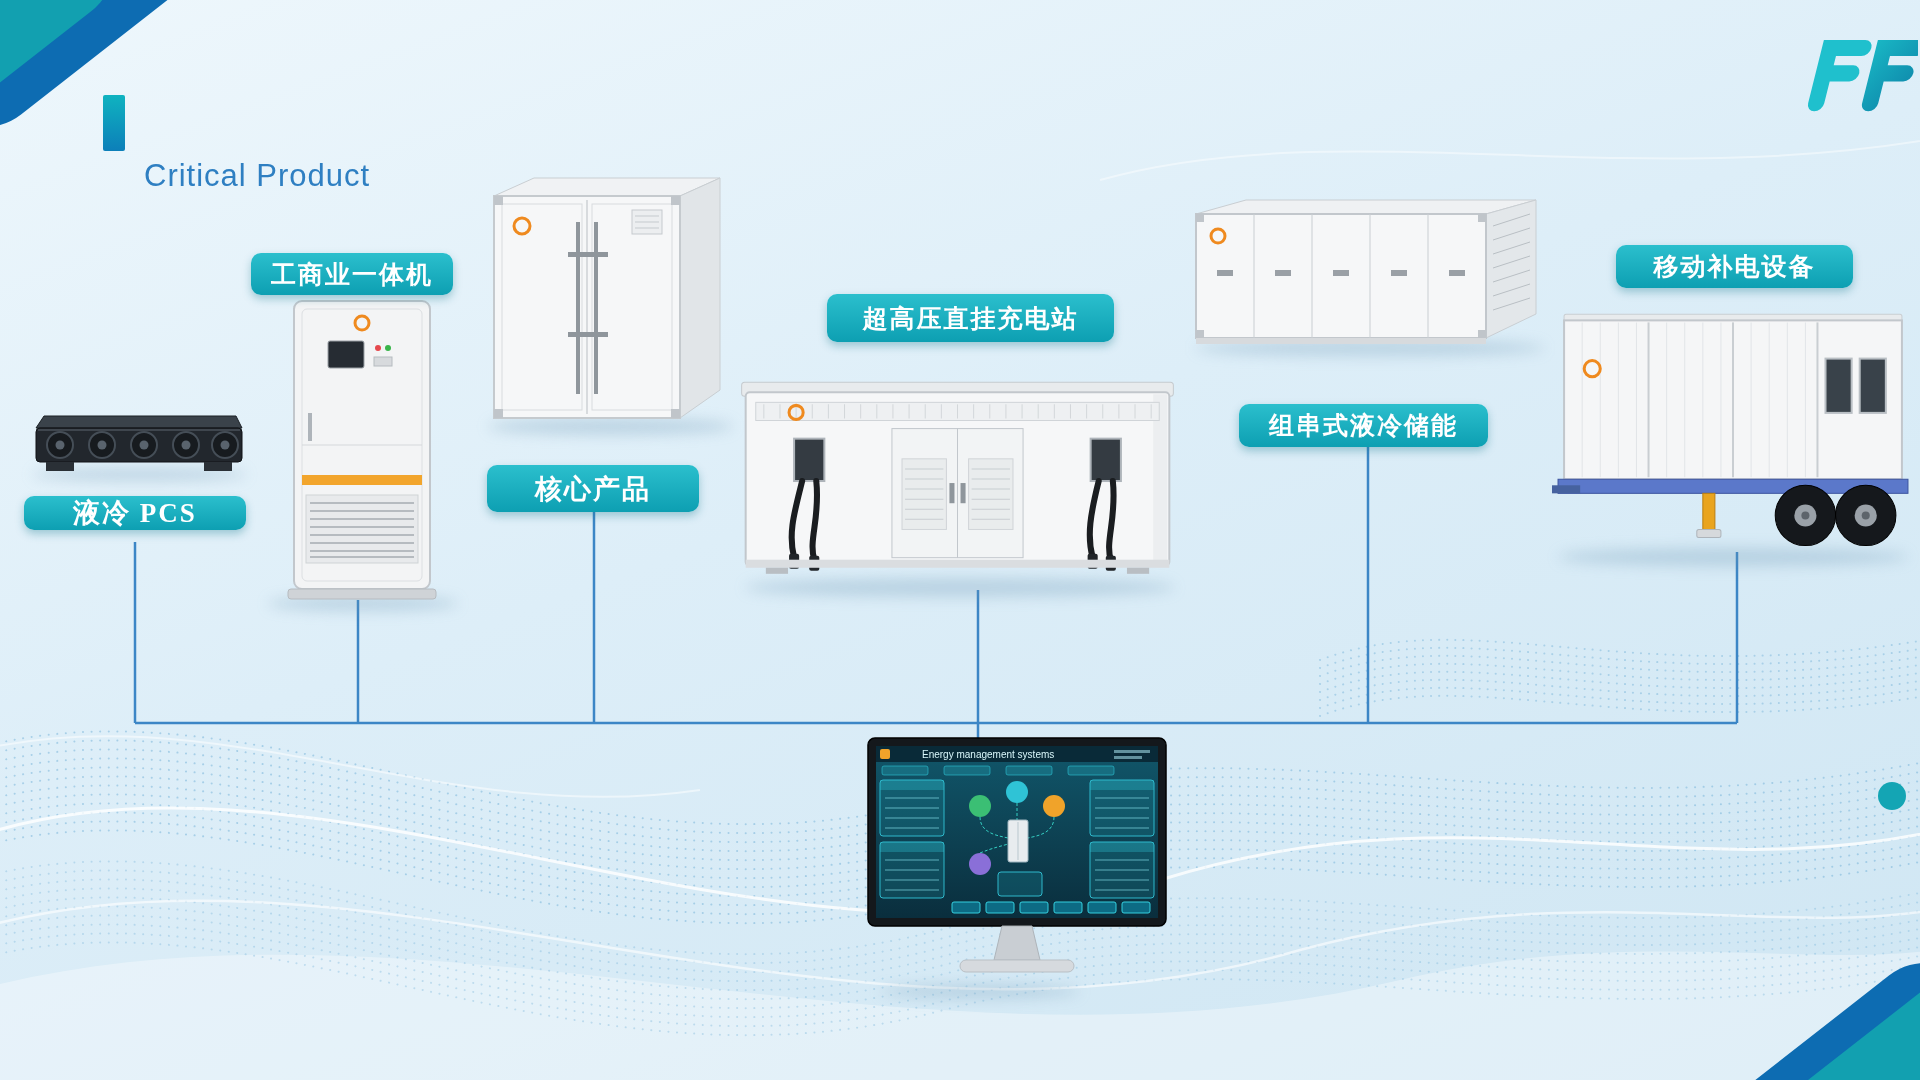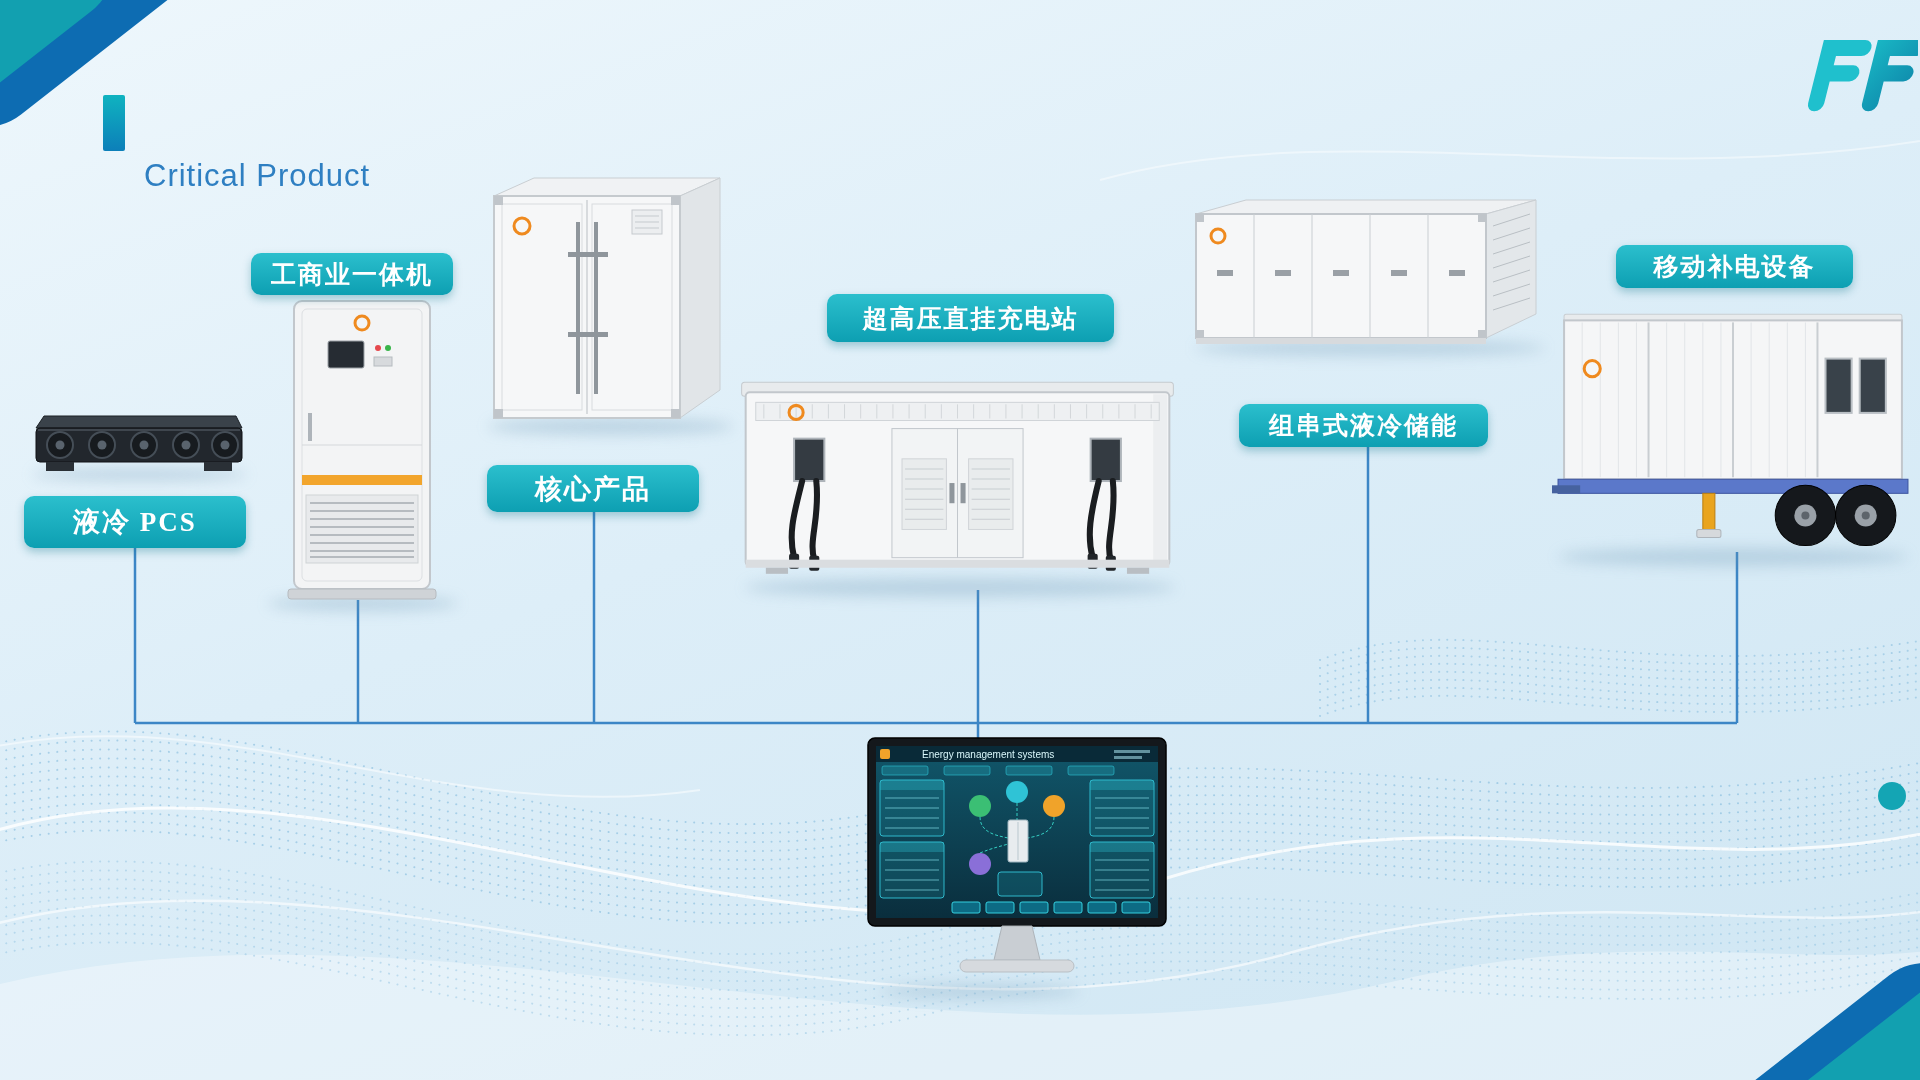--- a/index.html
+++ b/index.html
@@ -436,20 +436,20 @@
         <rect x="168" y="166" width="28" height="11" rx="2"></rect>
           <rect x="202" y="166" width="28" height="11" rx="2"></rect>
         <rect x="236" y="166" width="28" height="11" rx="2"></rect>
           <rect x="270" y="166" width="28" height="11" rx="2"></rect>
       </g>
       <polygon points="150,190 180,190 188,224 142,224" fill="#c9ced3" stroke="#aeb4ba"></polygon>
       <rect x="108" y="224" width="114" height="12" rx="6" fill="#d6dade" stroke="#b9bfc4"></rect>
     </svg>
   </div>
 
-  <div class="pill" style="left:24px;top:496px;width:222px;height:52px">液冷 PCS</div>
+  <div class="pill" style="left:24px;top:496px;width:222px;height:34px">液冷 PCS</div>
   <div class="pill" style="left:251px;top:253px;width:202px;height:42px;font-size:25px">工商业一体机</div>
   <div class="pill" style="left:487px;top:465px;width:212px;height:47px">核心产品</div>
   <div class="pill" style="left:827px;top:294px;width:287px;height:48px;font-size:25px">超高压直挂充电站</div>
   <div class="pill" style="left:1239px;top:404px;width:249px;height:43px;font-size:25px">组串式液冷储能</div>
   <div class="pill" style="left:1616px;top:245px;width:237px;height:43px;font-size:25px">移动补电设备</div>
 
 </div>
 
 </body></html>

